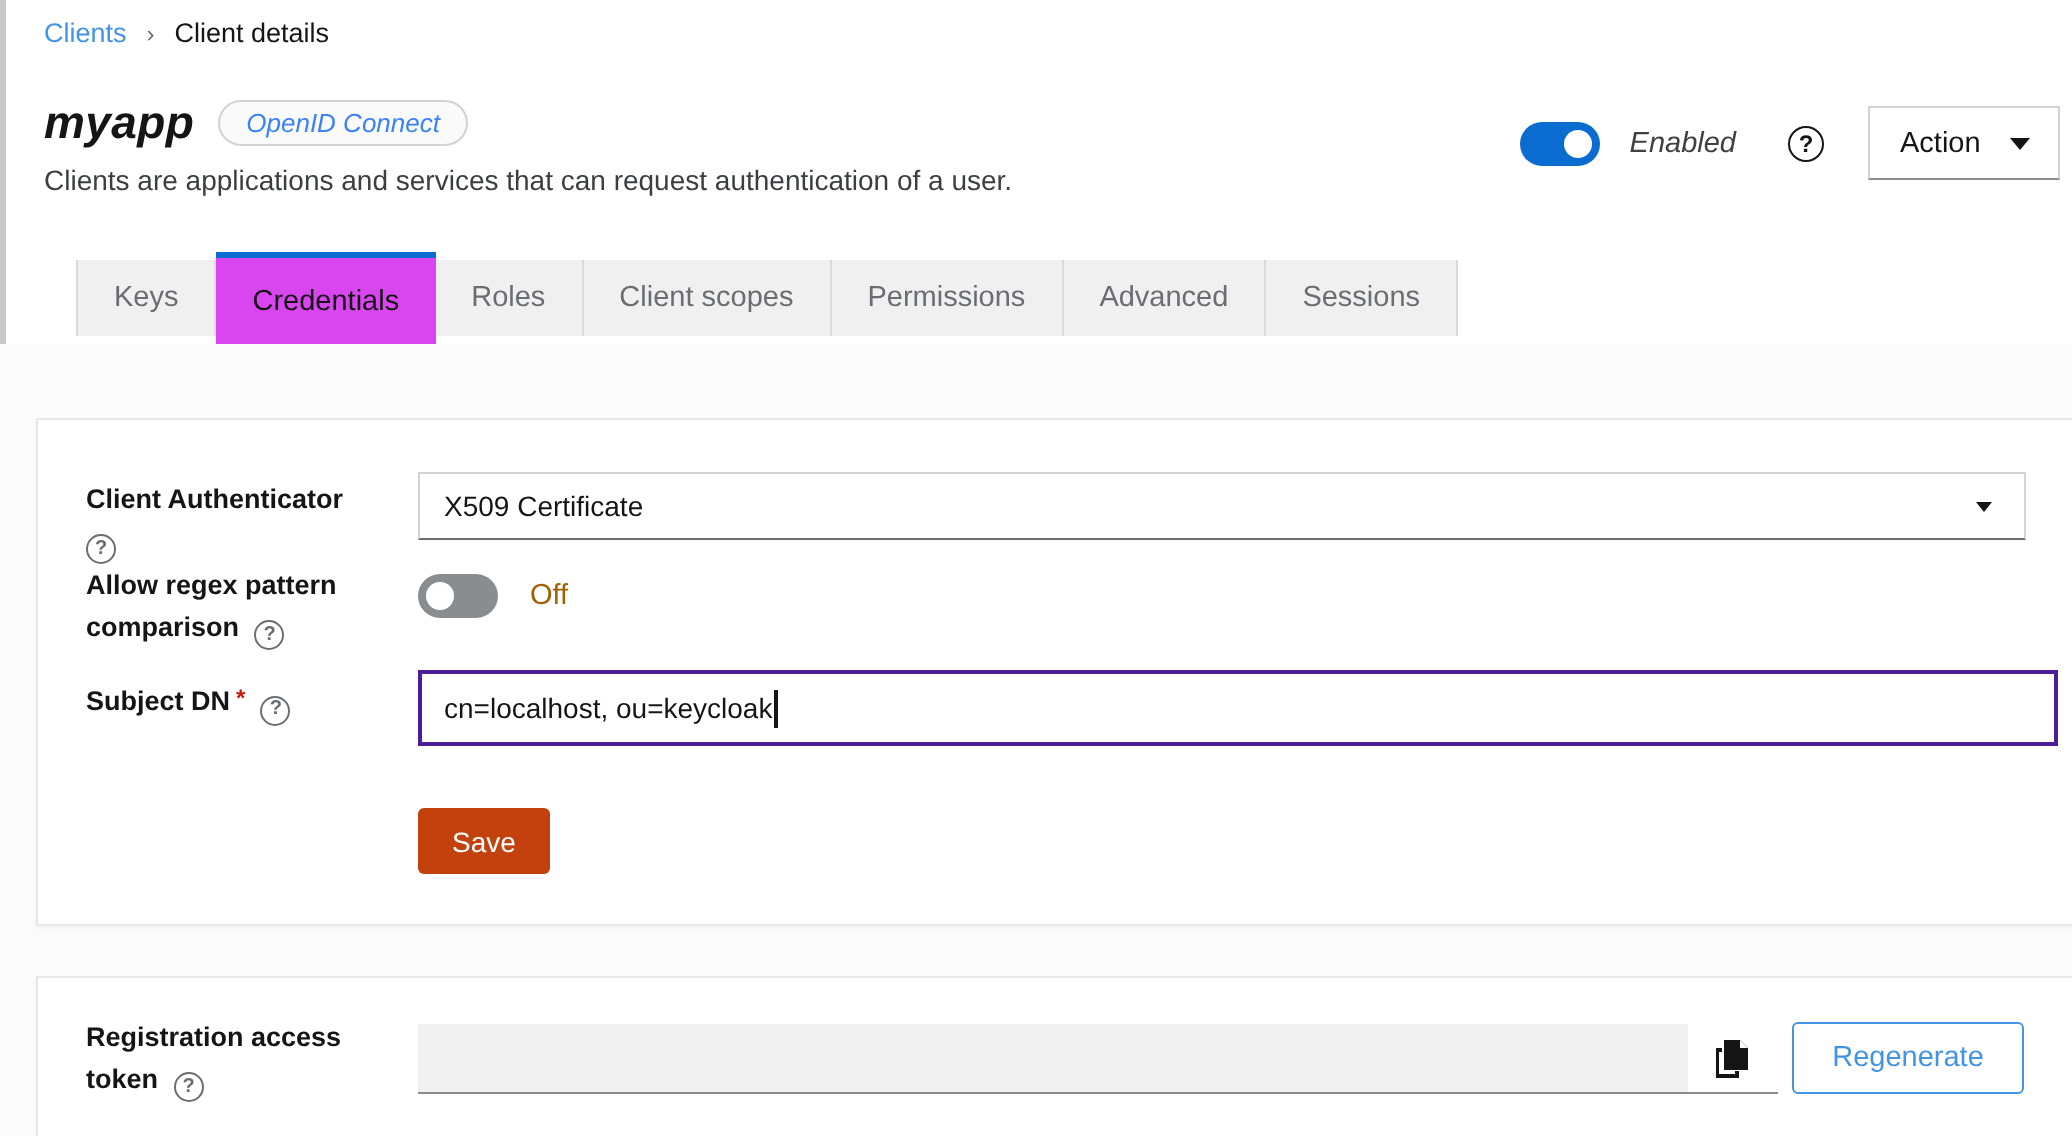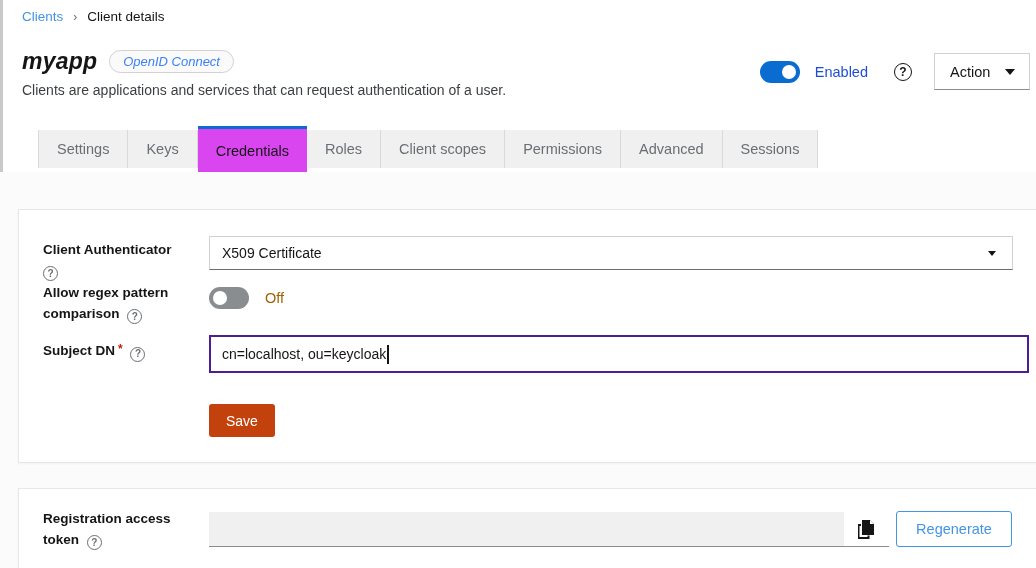--- a/index.html
+++ b/index.html
@@ -28,21 +28,21 @@
   .header-controls { position:absolute; top:53px; right:6px; display:flex; align-items:center; }
 
   
   .switch { position:relative; width:40px; height:22px; border-radius:11px; cursor:pointer; flex:none; }
   .switch .knob { position:absolute; top:4px; width:14px; height:14px; background:#fff; border-radius:50%; }
   .switch.on  { background:#0a6cd0; }
   .switch.on .knob { right:4px; }
   .switch.off { background:#8a8d90; }
   .switch.off .knob { left:4px; }
 
-  .enabled-label { font-size:14.5px; color:#1d4ed8; margin:0 26px 0 15px; }
+  .enabled-label { font-size:14.5px; color:#404040; margin:0 26px 0 15px;font-style:italic; }
 
   .help-icon {
     display:inline-flex; align-items:center; justify-content:center;
     width:15px; height:15px; border:1.2px solid #6a6e73; border-radius:50%;
     color:#6a6e73; font-size:10px; font-weight:bold; cursor:pointer; flex:none;
     line-height:1;
   }
   .help-icon.dark { width:18px; height:18px; border:1.8px solid #151515; color:#151515; font-size:12px; }
 
   .action-btn {
@@ -140,21 +140,20 @@
   </div>
   <span class="enabled-label">Enabled</span>
   <span class="help-icon dark">?</span>
   <div class="action-btn">
     <span>Action</span>
     <span class="caret-down"></span>
   </div>
 </div>
 
 <div class="tabs">
-  <div class="tab">Settings</div>
   <div class="tab">Keys</div>
   <div class="tab active">Credentials</div>
   <div class="tab">Roles</div>
   <div class="tab">Client scopes</div>
   <div class="tab">Permissions</div>
   <div class="tab">Advanced</div>
   <div class="tab">Sessions</div>
 </div>
 
 <div class="content">

